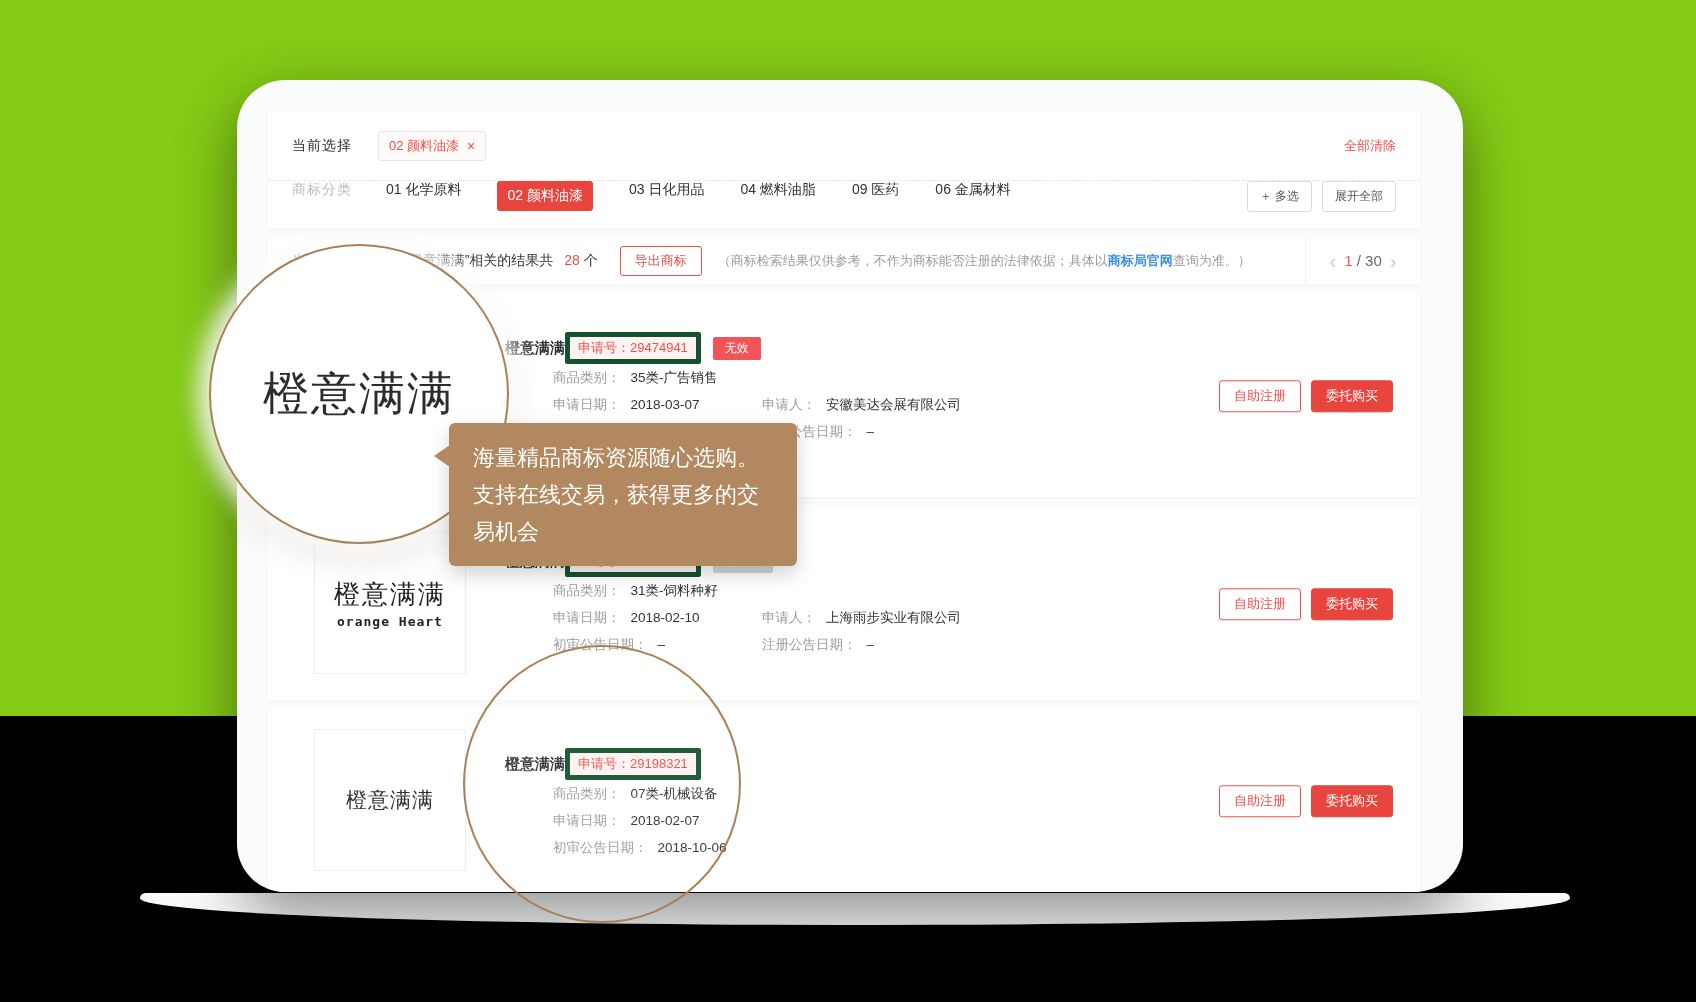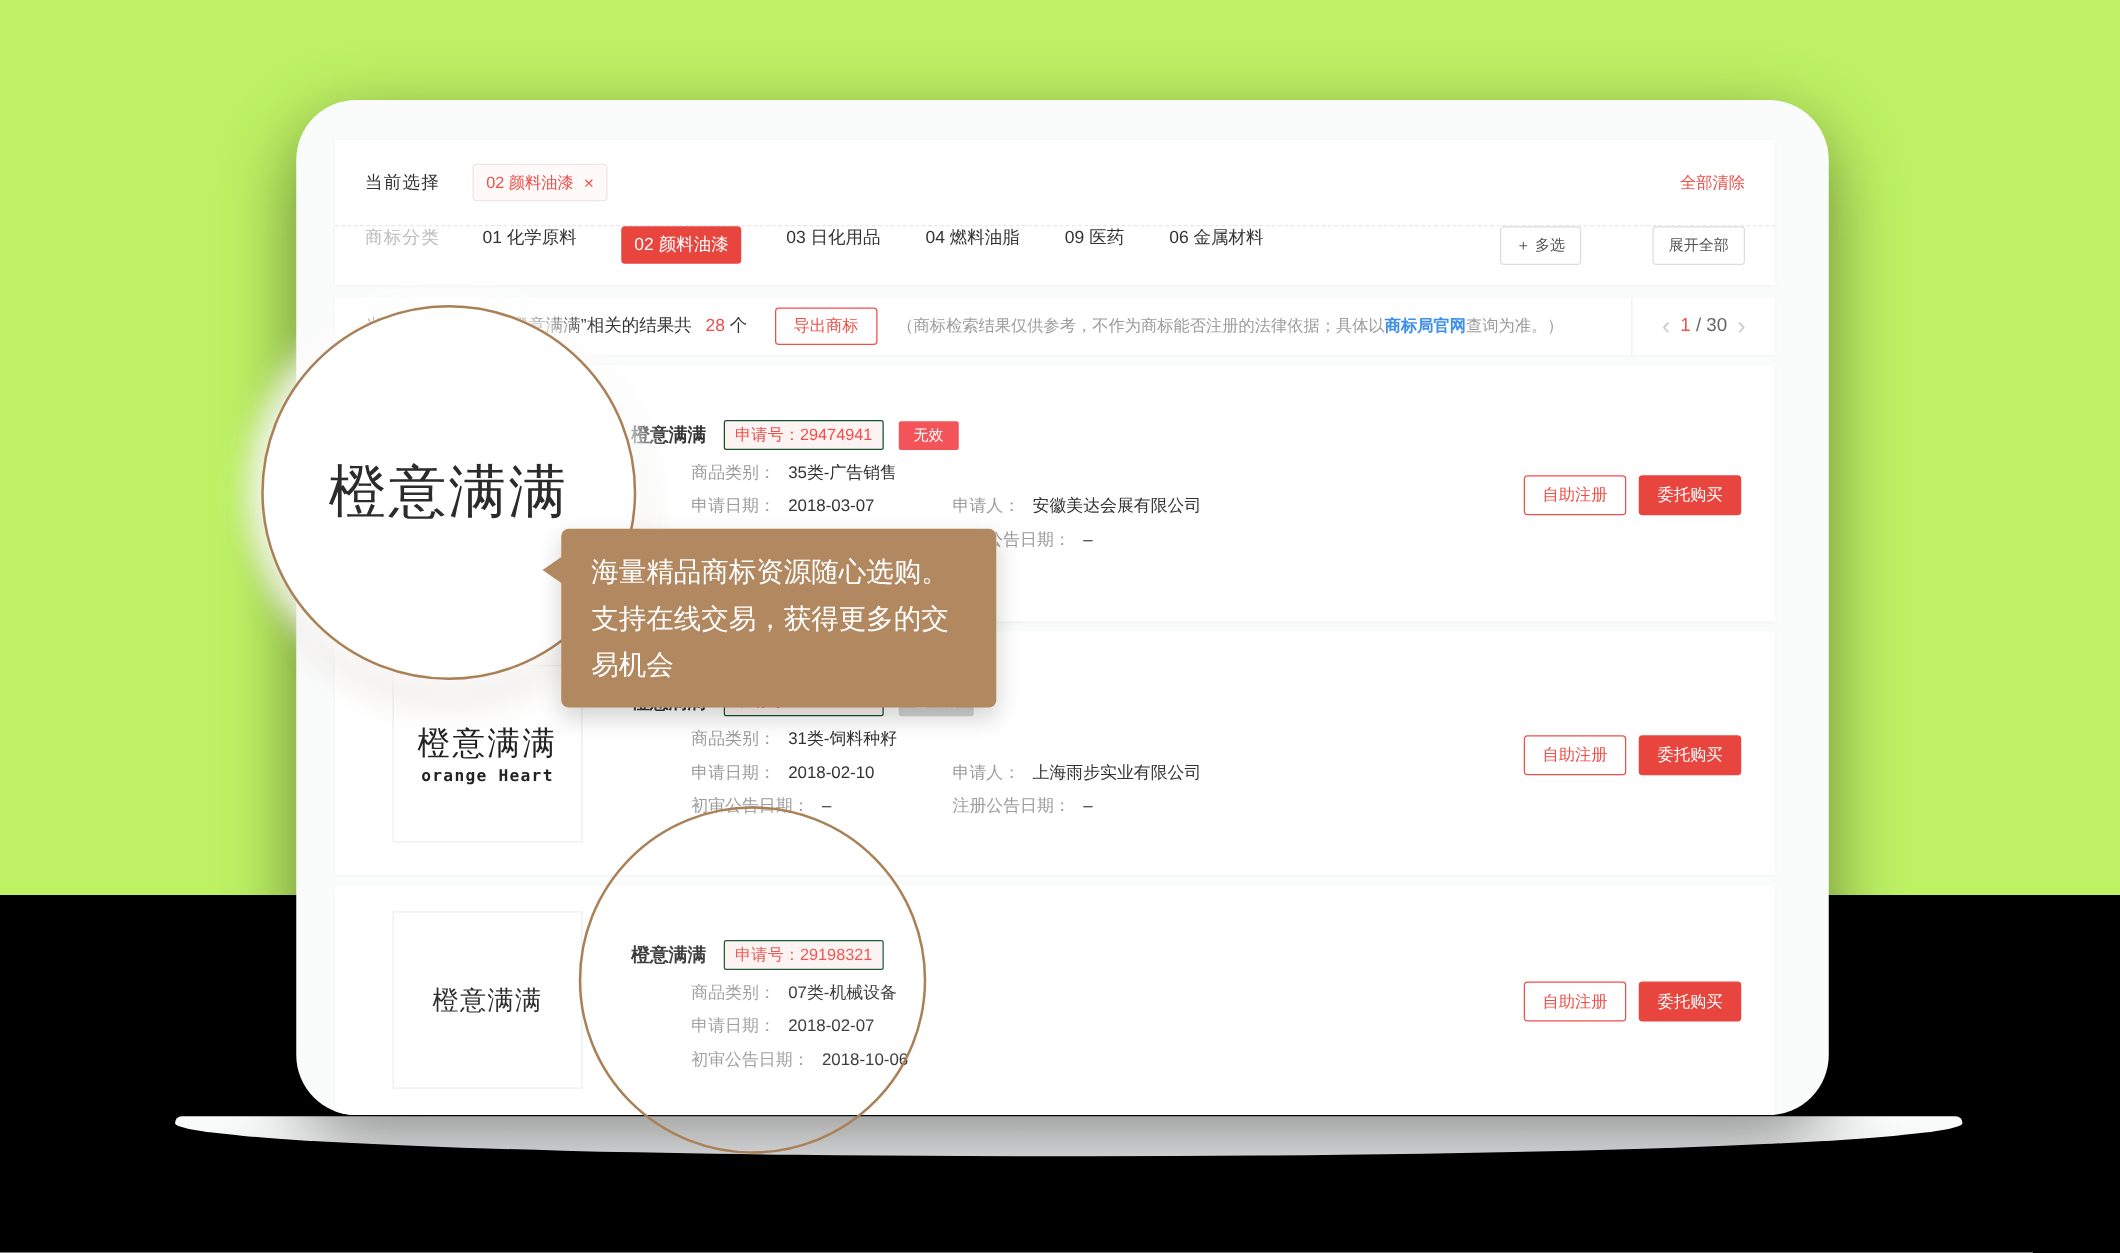--- a/index.html
+++ b/index.html
@@ -1,21 +1,21 @@
 <!DOCTYPE html>
 <html><head>
 <meta charset="utf-8">
 <style>
   html,body{margin:0;padding:0;}
   body{
     width:1696px;height:1002px;background:#000;overflow:hidden;
     font-family:"Liberation Sans","DejaVu Sans",sans-serif;
     -webkit-font-smoothing:antialiased;
   }
-  .stage{position:relative;width:1696px;height:716px;background:#bef264;}
+  .stage{position:relative;width:1696px;height:716px;background:#84cc16;}
 
   
   .base-bar{
     position:absolute;left:140px;top:893px;width:1430px;height:32px;
     background:linear-gradient(#fbfcfc,#f1f2f3);
     border-radius:6px 6px 55% 55% / 6px 6px 30px 30px;
   }
 
   
   .window{
@@ -35,21 +35,21 @@
     padding:5px 10px;font-size:13px;color:#ef4f49;cursor:pointer;
   }
   .chip .x{font-size:14px;line-height:1;}
   .clear-all{position:absolute;right:24px;font-size:13px;color:#ef4f49;cursor:pointer;}
 
   .filter-row2{position:relative;height:47px;display:flex;align-items:flex-start;padding:0 24px;}
   .cat-label{font-size:14px;color:#bcbcbc;letter-spacing:1px;margin-right:34px;}
   .cat{font-size:14px;color:#333;margin-right:36px;cursor:pointer;white-space:nowrap;}
   .cat-active{background:#e8453f;color:#fff;padding:6px 10px;border-radius:3px;}
   .row2-btns{position:absolute;right:24px;display:flex;gap:10px;}
-  .ghost-btn{border:1px solid #ddd;background:#fff;color:#555;font-size:12px;padding:6px 12px;border-radius:3px;cursor:pointer;white-space:nowrap;margin-left:47px;}
+  .ghost-btn{border:1px solid #ddd;background:#fff;color:#555;font-size:12px;padding:6px 12px;border-radius:3px;cursor:pointer;white-space:nowrap;}
 
   
   .results-bar{top:158px;height:46px;display:flex;align-items:center;padding:0;}
   .results-left{display:flex;align-items:center;padding-left:24px;flex:1;min-width:0;}
   .summary{font-size:14px;color:#333;white-space:nowrap;}
   .summary .count{color:#ef4f49;margin-left:11px;}
   .export-btn{margin:0 16px 0 22px;border:1px solid #ef4f49;color:#ef4f49;background:#fff;font-size:13px;padding:5px 14px;border-radius:3px;cursor:pointer;white-space:nowrap;}
   .disclaimer{font-size:13px;color:#9c9c9c;white-space:nowrap;overflow:hidden;}
   .disclaimer .link{color:#3d8fe8;font-weight:bold;cursor:pointer;}
   .pager{width:114px;height:100%;border-left:1px solid #f0f0f0;display:flex;align-items:center;justify-content:center;gap:8px;flex:none;}
@@ -70,21 +70,21 @@
   }
   .thumb-text{font-size:21px;color:#2f2f2f;letter-spacing:1px;white-space:nowrap;}
   .thumb-script{font-family:"DejaVu Serif","Liberation Serif",serif;font-size:26px;color:#222;letter-spacing:2px;white-space:nowrap;}
   .thumb-sub{font-family:"DejaVu Sans Mono","Liberation Mono",monospace;font-size:13px;font-weight:bold;color:#222;letter-spacing:1px;text-align:right;}
   .thumb-sub:empty{display:none;}
 
   .details{position:absolute;left:237px;top:0;right:235px;}
   .title-line{display:flex;align-items:center;margin-top:44px;height:24px;}
   .tm-name{font-size:15px;font-weight:bold;color:#333;white-space:nowrap;}
   .appno{
-    margin-left:14px;font-size:13px;color:#ef4f49;border:1px solid #14532d;background:#fdf3f2;
+    font-size:13px;color:#ef4f49;border:5px solid #14532d;background:#fdf3f2;
     border-radius:2px;padding:2px 8px;white-space:nowrap;
   }
   .badge{margin-left:12px;font-size:12px;color:#fff;border-radius:2px;padding:3px 12px;white-space:nowrap;}
   .badge:empty{display:none;}
   .badge-invalid{background:#f25459;}
   .badge-registered{background:#d4d4d4;}
 
   .f-line{display:flex;align-items:center;margin-top:8px;height:19px;font-size:13.5px;margin-left:48px;}
   .f-pair{display:flex;align-items:center;width:209px;flex:none;}
   .f-pair2{display:flex;align-items:center;}

